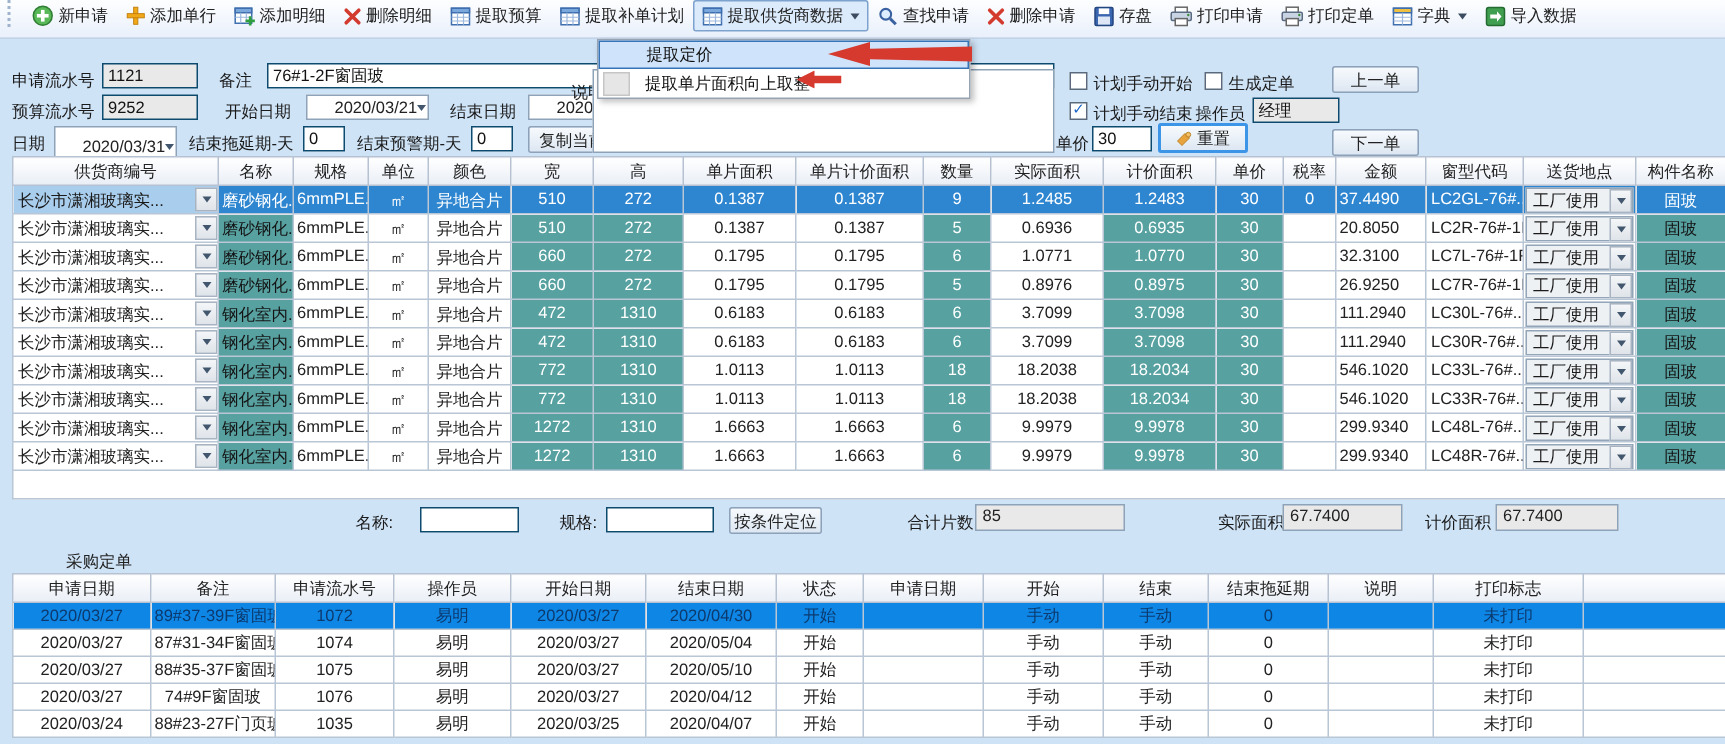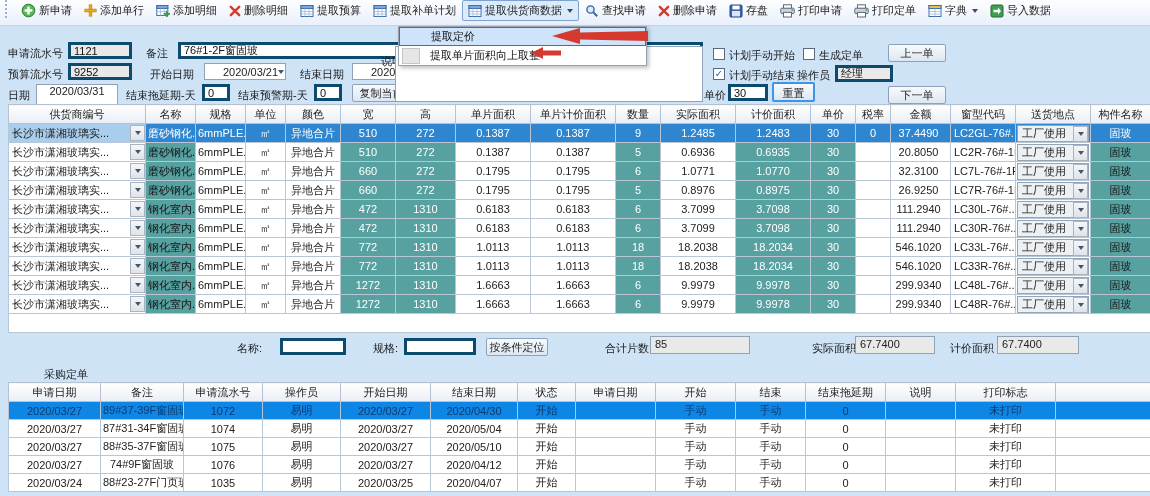--- a/index.html
+++ b/index.html
@@ -14,21 +14,21 @@
   .titem{display:flex;align-items:center;gap:3px;padding:2px 5px;border:1px solid transparent;
     border-radius:2px;white-space:nowrap;cursor:default;}
   .titem.active{background:#dcebfc;border-color:#7da2ce;}
   .titem .caret{width:0;height:0;border-left:3.5px solid transparent;border-right:3.5px solid transparent;
     border-top:4px solid #3c4c60;margin-left:2px;}
   .titem svg{display:block;}
 
   
   .formarea{position:absolute;left:0;top:26px;width:1150px;height:78px;background:#cfe3f6;}
   .flabel{position:absolute;white-space:nowrap;color:#1a1a1a;}
-  .fbox{position:absolute;background:#fff;border:3px solid #0c4a6e;box-sizing:border-box;
+  .fbox{position:absolute;background:#fff;border:1px solid #0c4a6e;box-sizing:border-box;
     font-family:inherit;font-size:11px;padding:1px 3px;color:#111;}
   .fbox.ro{background:#e9e9e9;}
   .datebox{position:absolute;background:#fff;border:1px solid #8fa3b8;box-sizing:border-box;
     display:flex;align-items:center;justify-content:space-between;padding:0 18px;}
   .tri{width:0;height:0;border-left:3.5px solid transparent;border-right:3.5px solid transparent;
     border-top:4px solid #42576e;}
   .btn{position:absolute;background:linear-gradient(#f7fafd,#dde7f2);border:1px solid #8da1b8;
     border-radius:2px;display:flex;align-items:center;justify-content:center;gap:3px;
     font-size:11px;box-sizing:border-box;cursor:default;}
   .btn.focus{border:2px solid #3d95e8;}
@@ -47,21 +47,21 @@
   
   table{border-collapse:collapse;table-layout:fixed;background:#fff;}
   th{background:linear-gradient(#ffffff,#e9eef6);border:1px solid #b6c2d2;font-weight:normal;
     height:18px;padding:0 2px;overflow:hidden;white-space:nowrap;color:#222;}
   td{border:1px solid #b9c6d6;text-align:center;overflow:hidden;white-space:nowrap;
     height:18px;padding:0 2px;box-sizing:border-box;background:#fff;}
   .maintable-wrap{position:absolute;left:8px;top:104px;z-index:1;}
   .tealW{background:#58a1a1 !important;color:#fff;}
   .tealD{background:#58a1a1 !important;color:#141414;}
   td.col0{text-align:left;padding:0 0 0 3px;}
-  td.col14{text-align:center;padding-right:6px;}
+  td.col14{text-align:left;padding-right:6px;}
   td.col15{text-align:left;padding-left:3px;}
   .cellflex{display:flex;align-items:center;justify-content:space-between;height:100%;}
   .ddbtn{width:13px;height:14px;background:linear-gradient(#f4f6f8,#dfe4ea);border:1px solid #a8b4c2;
     display:flex;align-items:center;justify-content:center;flex:0 0 auto;}
   tr.sel td{background:#2e86d0 !important;color:#fff !important;}
   tr.sel td.col0{background:#a9cdec !important;color:#1a1a1a !important;}
   td.col16{padding:0 1px;}
   .loccombo{display:flex;align-items:center;justify-content:space-between;height:15px;margin-top:1px;
     background:#eef1f4;border:1px solid #93a5b8;padding-left:4px;color:#1a1a1a;}
   .whitestrip{position:absolute;left:8px;top:313px;width:1142px;height:19px;background:#fff;
@@ -241,21 +241,21 @@
         <span class="tri"></span>
     </div>
 
     <div class="flabel" style="left:300px;top:41px;">结束日期</div>
     <div class="datebox" style="left:352px;top:37px;width:82px;height:17px;">
       <span>2020/03/28</span>
         <span class="tri"></span>
     </div>
 
     <div class="flabel" style="left:8px;top:62px;">日期</div>
-    <div class="datebox" style="left:36px;top:58px;width:82px;height:27px;flex-direction:column;">
+    <div class="datebox" style="left:36px;top:58px;width:82px;height:27px;">
       <span>2020/03/31</span>
         <span class="tri"></span>
     </div>
     <div class="flabel" style="left:126px;top:62px;">结束拖延期-天</div>
     <input class="fbox" style="left: 202px; top: 58px; width: 28px; height: 17px;" value="0">
     <div class="flabel" style="left:238px;top:62px;">结束预警期-天</div>
     <input class="fbox" style="left: 314px; top: 58px; width: 28px; height: 17px;" value="0">
     <div class="btn" style="left:352px;top:58px;width:70px;height:18px;">复制当前项</div>
 
     <div class="flabel" style="left:381px;top:28px;">说明</div>
@@ -267,21 +267,21 @@
     <div class="flabel" style="left:819px;top:22px;">生成定单</div>
     <div class="btn" style="left:888px;top:18px;width:58px;height:18px;">上一单</div>
 
     <span class="cb" style="left:713px;top:42px;">✓</span>
     <div class="flabel" style="left:729px;top:42px;">计划手动结束</div>
     <div class="flabel" style="left:797px;top:42px;">操作员</div>
     <input class="fbox ro" style="left: 835px; top: 39px; width: 58px; height: 17px;" value="经理">
 
     <div class="flabel" style="left:704px;top:62px;">单价</div>
     <input class="fbox" style="left: 728px; top: 58px; width: 40px; height: 17px;" value="30">
-    <div class="btn focus" style="left:772px;top:56px;width:43px;height:20px;flex-direction:column;">
+    <div class="btn focus" style="left:772px;top:56px;width:60px;height:20px;">
       <svg width="11" height="11" viewBox="0 0 11 11">
           <path d="M1 7 L6 2 L9 5 L4 10 Z" fill="#e8a33d" stroke="#b57a1d" stroke-width="0.6"></path>
           <circle cx="8.2" cy="2.8" r="1.6" fill="#f3c064" stroke="#b57a1d" stroke-width="0.6"></circle>
         </svg>
       <span>重置</span>
     </div>
     <div class="btn" style="left:888px;top:60px;width:58px;height:18px;">下一单</div>
   </div>
 
   <div class="menu">

